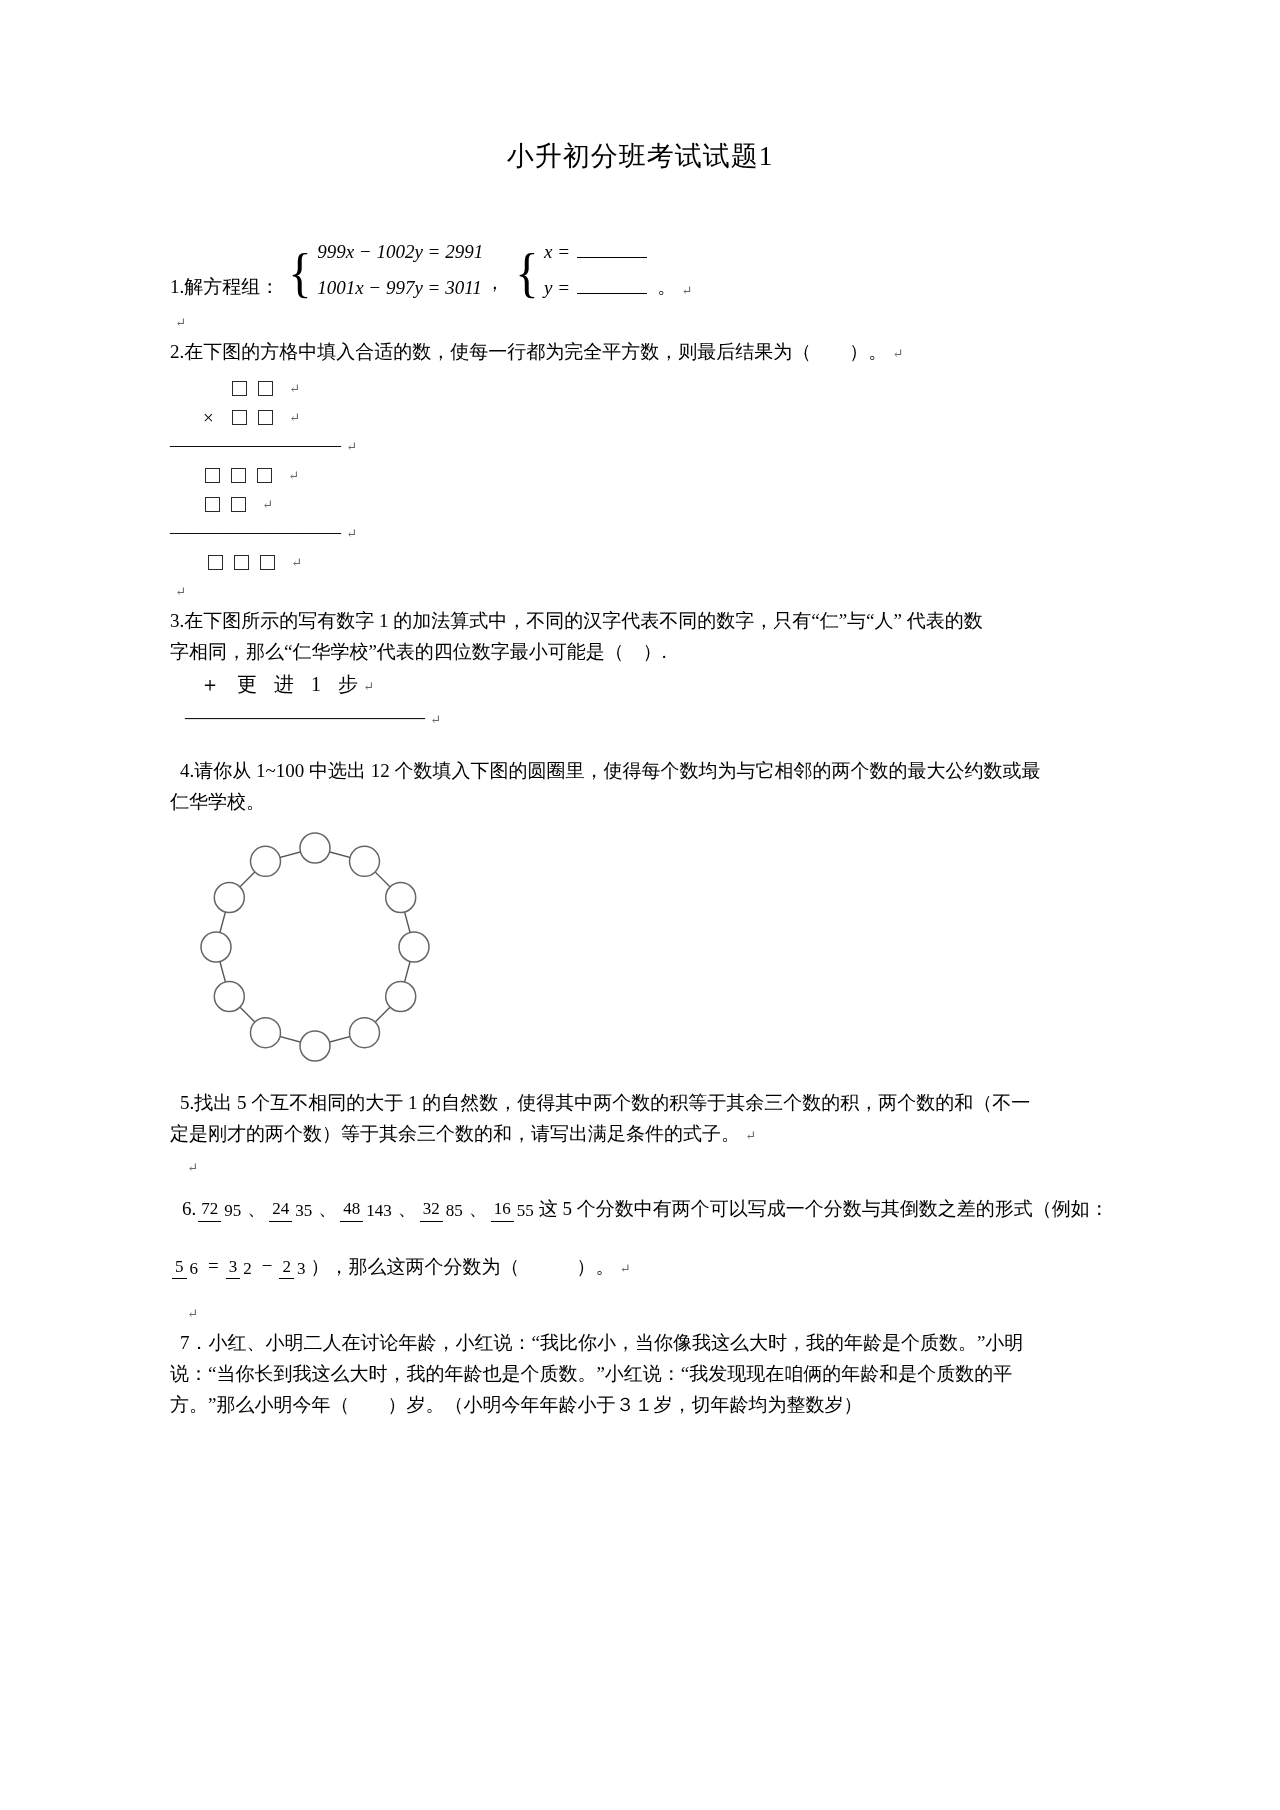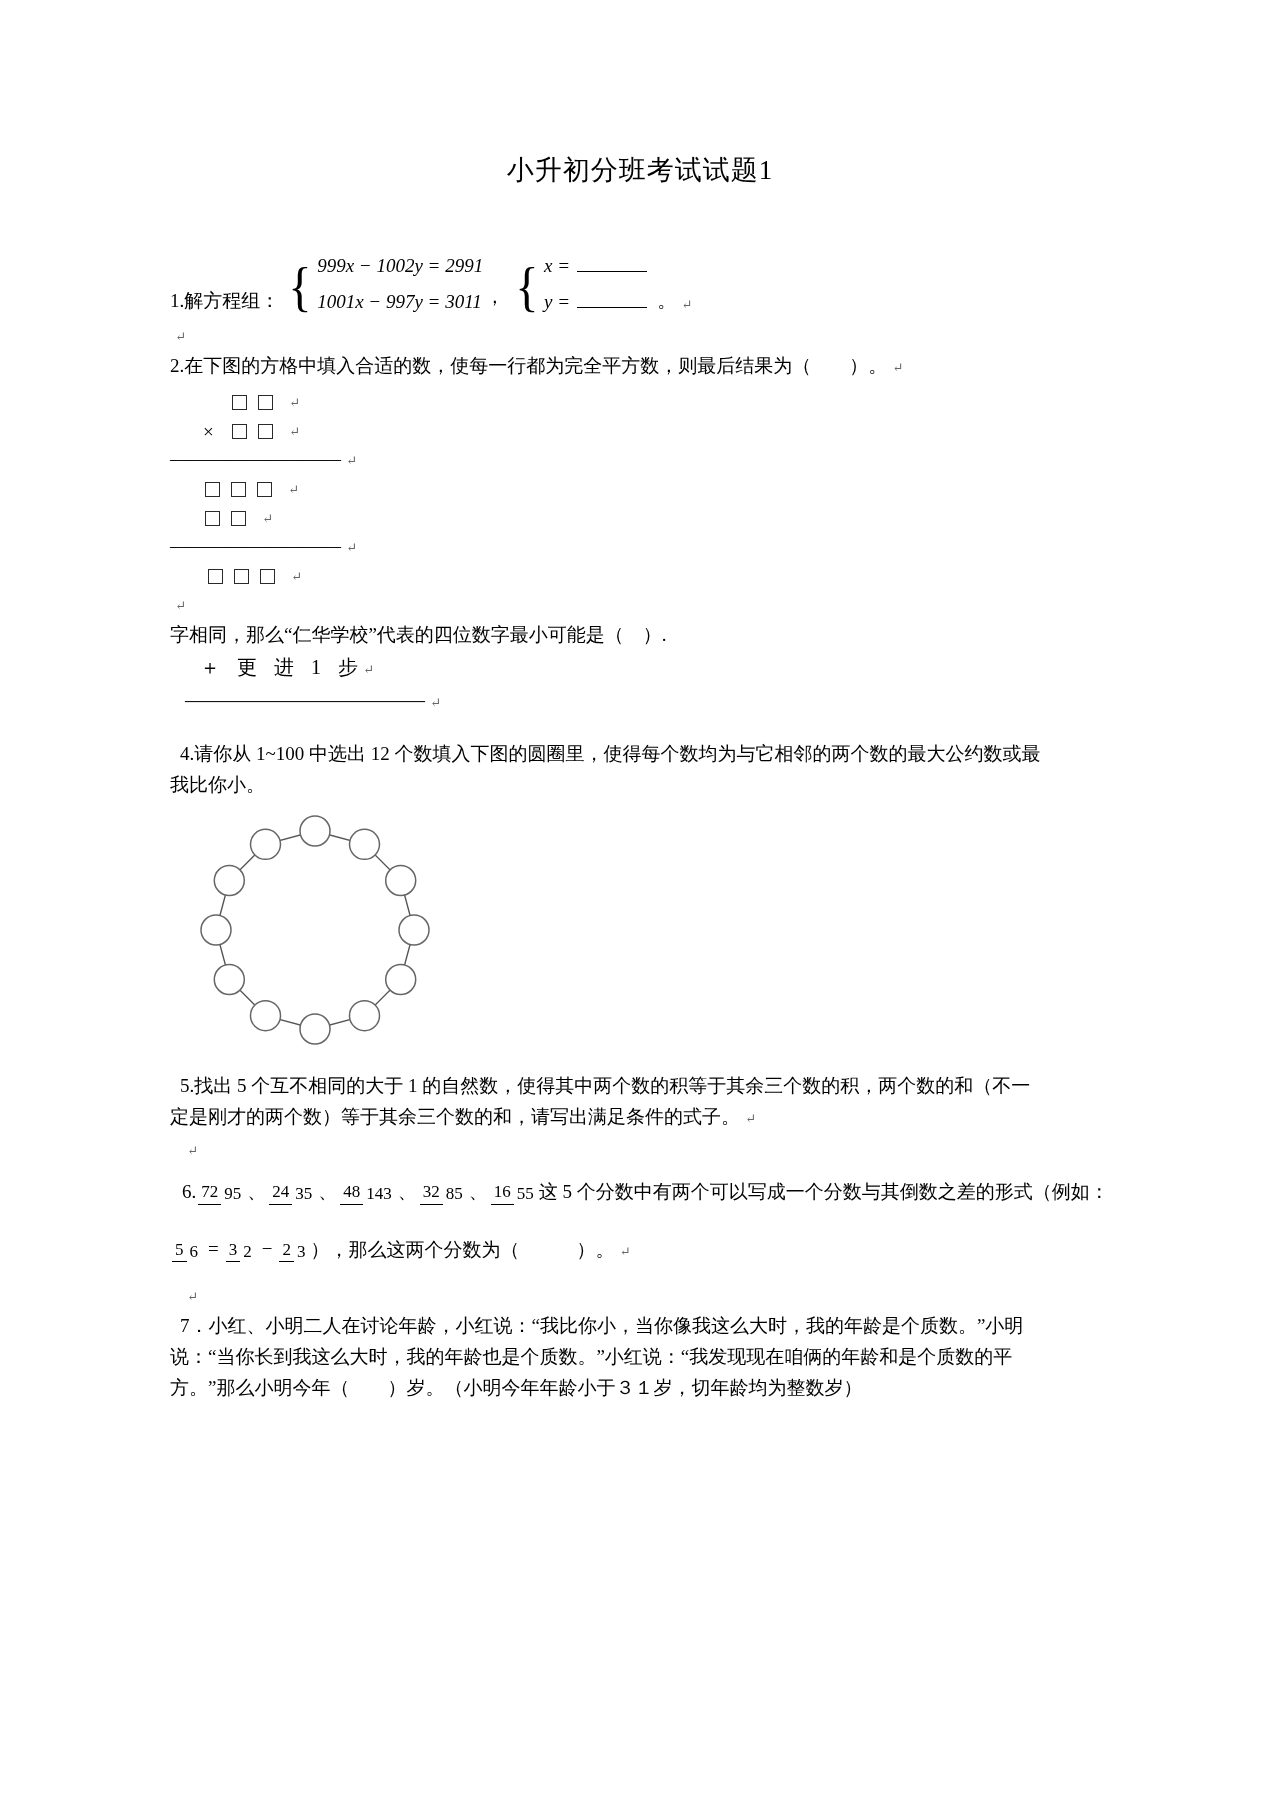--- a/index.html
+++ b/index.html
@@ -1,21 +1,21 @@
 <!DOCTYPE html>
 <html><head>
 <meta charset="utf-8">
 <style>
   html,body{margin:0;padding:0;background:#ffffff;}
   body{
     width:1280px;height:1810px;overflow:hidden;
     font-family:"Liberation Serif","DejaVu Serif",serif;
     color:#000;
   }
-  .page{position:relative;width:940px;padding:138px 170px 0 170px;margin-top:14px;}
+  .page{position:relative;width:940px;padding:138px 170px 0 170px;}
 
   .title{
     margin:0 0 48px 0;text-align:center;font-size:27px;font-weight:normal;
     letter-spacing:1px;
   }
 
   .line{margin:0;font-size:19px;line-height:31px;white-space:nowrap;}
   .indent{padding-left:10px;}
 
   .pmark{display:inline-block;}
@@ -98,28 +98,29 @@
       <div class="mrow"><span class="mprefix">×</span><span class="sq"></span><span class="sq"></span><span class="pmark"></span></div>
       <div class="mrow"><span class="dashline">—————————</span><span class="pmark"></span></div>
       <div class="mrow"><span class="sq"></span><span class="sq"></span><span class="sq"></span><span class="pmark"></span></div>
       <div class="mrow"><span class="sq"></span><span class="sq"></span><span class="pmark"></span></div>
       <div class="mrow"><span class="dashline">—————————</span><span class="pmark"></span></div>
       <div class="mrow"><span class="sq"></span><span class="sq"></span><span class="sq"></span><span class="pmark"></span></div>
     </div>
 
   <div class="pline"><span class="pmark"></span></div>
 
+  <p class="line">3.在下图所示的写有数字 1 的加法算式中，不同的汉字代表不同的数字，只有“仁”与“人” 代表的数</p>
   <p class="line">字相同，那么“仁华学校”代表的四位数字最小可能是（　）.</p>
   <div class="add-block">
     <div class="add-row a2"><span>＋ 更 进 1 步</span><span class="pmark"></span></div>
     <div class="add-row ar"><span class="dashline">————————————</span><span class="pmark"></span></div>
   </div>
 
   <p class="line indent" style="margin-top:20px;">4.请你从 1~100 中选出 12 个数填入下图的圆圈里，使得每个数均为与它相邻的两个数的最大公约数或最</p>
-  <p class="line">我比你小。</p>
+  <p class="line">仁华学校。</p>
   <div class="ring"><svg width="240" height="236" viewBox="0 0 240 236">
         <polygon points="120.0,19.0 169.5,32.3 205.7,68.5 219.0,118.0 205.7,167.5 169.5,203.7 120.0,217.0 70.5,203.7 34.3,167.5 21.0,118.0 34.3,68.5 70.5,32.3" fill="none" stroke="#555" stroke-width="1.4"></polygon>
         <circle cx="120.0" cy="19.0" r="15" fill="#ffffff" stroke="#666" stroke-width="1.5"></circle>
         <circle cx="169.5" cy="32.3" r="15" fill="#ffffff" stroke="#666" stroke-width="1.5"></circle>
         <circle cx="205.7" cy="68.5" r="15" fill="#ffffff" stroke="#666" stroke-width="1.5"></circle>
         <circle cx="219.0" cy="118.0" r="15" fill="#ffffff" stroke="#666" stroke-width="1.5"></circle>
         <circle cx="205.7" cy="167.5" r="15" fill="#ffffff" stroke="#666" stroke-width="1.5"></circle>
         <circle cx="169.5" cy="203.7" r="15" fill="#ffffff" stroke="#666" stroke-width="1.5"></circle>
         <circle cx="120.0" cy="217.0" r="15" fill="#ffffff" stroke="#666" stroke-width="1.5"></circle>
         <circle cx="70.5" cy="203.7" r="15" fill="#ffffff" stroke="#666" stroke-width="1.5"></circle>

